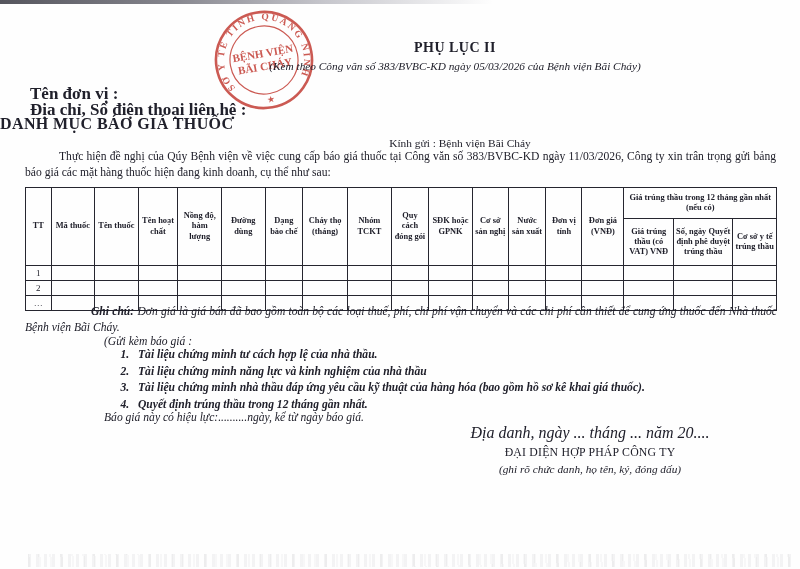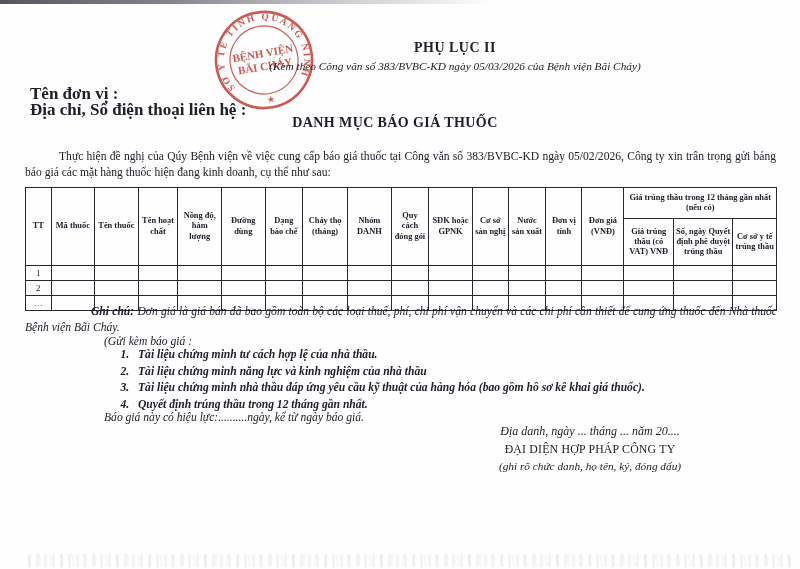--- a/index.html
+++ b/index.html
@@ -20,21 +20,21 @@
   .stamp{position:absolute;left:212px;top:8px;width:104px;height:104px;opacity:.88;}
   .stamp text{fill:var(--stamp-red,#c5443c);}
   .stamp circle{stroke:var(--stamp-red,#c5443c);fill:none;}
 
   .header-block{position:absolute;left:110px;width:690px;top:40px;text-align:center;}
   .appendix-title{font-weight:bold;font-size:14px;letter-spacing:.5px;}
   .appendix-subtitle{font-style:italic;font-size:11.3px;margin-top:4px;}
 
   .info-block{position:absolute;left:30px;top:86px;font-weight:bold;font-size:17px;line-height:16px;}
 
-  .doc-title{position:absolute;left:0;width:790px;top:115px;text-align:center;font-weight:bold;font-size:14px;letter-spacing:.4px;}
+  .doc-title{position:absolute;left:0;width:790px;top:115px;text-align:left;font-weight:bold;font-size:16px;letter-spacing:.4px;}
   .recipient{position:absolute;left:120px;width:680px;top:137px;text-align:center;font-size:11.4px;}
   .intro{position:absolute;left:25px;right:24px;top:149px;margin:0;font-size:11.6px;line-height:15.5px;text-align:justify;text-indent:34px;}
 
   table.quote{
     position:absolute;left:25px;top:187px;width:752px;border-collapse:collapse;table-layout:fixed;
   }
   table.quote th, table.quote td{border:1px solid #26262f;padding:1px 2px;}
   table.quote{border:1.5px solid #26262f;}
   table.quote th{font-size:8.4px;font-weight:bold;text-align:center;vertical-align:middle;line-height:1.2;}
   table.quote thead tr.group-row th{height:28px;margin-top:14px;}
@@ -42,21 +42,21 @@
   table.quote td{height:12px;font-size:9px;text-align:center;}
 
   .note{position:absolute;left:25px;right:23px;top:304px;margin:0;font-size:11.6px;line-height:15.5px;font-style:italic;text-align:justify;text-indent:66px;}
   .note b{font-style:italic;}
   .attach-intro{position:absolute;left:104px;top:335px;margin:0;font-style:italic;font-size:11.6px;}
   ol.attach-list{position:absolute;left:112px;top:347px;margin:0;padding-left:20px;font-style:italic;font-weight:bold;font-size:11.6px;line-height:16.6px;}
   ol.attach-list li{padding-left:6px;}
   .validity{position:absolute;left:104px;top:411px;margin:0;font-style:italic;font-size:11.6px;}
 
   .signature{position:absolute;left:410px;width:360px;top:424px;text-align:center;}
-  .place-date{font-style:italic;font-size:12px;}
+  .place-date{font-style:italic;font-size:16px;}
   .representative{font-weight:normal;font-size:11.8px;margin-top:3px;letter-spacing:.2px;}
   .sig-note{font-style:italic;font-size:11.3px;margin-top:3px;}
 </style>
 </head>
 <body>
 
 <div class="page">
 
   <div class="scan-edge-top"></div>
 
@@ -80,21 +80,22 @@
     <div class="appendix-title">PHỤ LỤC II</div>
     <div class="appendix-subtitle">(Kèm theo Công văn số 383/BVBC-KD ngày 05/03/2026 của Bệnh viện Bãi Cháy)</div>
   </div>
 
   <div class="info-block">
     <div>Tên đơn vị :</div>
     <div>Địa chỉ, Số điện thoại liên hệ :</div>
   </div>
 
   <div class="doc-title">DANH MỤC BÁO GIÁ THUỐC</div>
-  <p class="intro">Thực hiện đề nghị của Qúy Bệnh viện về việc cung cấp báo giá thuốc tại Công văn số 383/BVBC-KD ngày 05/02/2026, Công ty xin trân trọng gửi bảng báo giá các mặt hàng thuốc hiện đang kinh doanh, cụ thể như sau:</p>
+  <div class="recipient">Kính gửi : Bệnh viện Bãi Cháy</div>
+  <p class="intro">Thực hiện đề nghị của Qúy Bệnh viện về việc cung cấp báo giá thuốc tại Công văn số 383/BVBC-KD ngày 11/03/2026, Công ty xin trân trọng gửi bảng báo giá các mặt hàng thuốc hiện đang kinh doanh, cụ thể như sau:</p>
 
   <table class="quote" id="quote-table">
       <colgroup>
         <col style="width: 3.4%;">
         <col style="width: 5.8%;">
         <col style="width: 5.8%;">
         <col style="width: 5.3%;">
         <col style="width: 5.8%;">
         <col style="width: 5.8%;">
         <col style="width: 5%;">
@@ -113,21 +114,21 @@
       <thead>
         <tr class="group-row">
           <th rowspan="2">TT</th>
           <th rowspan="2">Mã thuốc</th>
           <th rowspan="2">Tên thuốc</th>
           <th rowspan="2">Tên hoạt chất</th>
           <th rowspan="2">Nồng độ, hàm lượng</th>
           <th rowspan="2">Đường dùng</th>
           <th rowspan="2">Dạng bào chế</th>
           <th rowspan="2">Cháy thọ (tháng)</th>
-          <th rowspan="2">Nhóm DANH</th>
+          <th rowspan="2">Nhóm TCKT</th>
           <th rowspan="2">Quy cách đóng gói</th>
           <th rowspan="2">SĐK hoặc GPNK</th>
           <th rowspan="2">Cơ sở sản nghị</th>
           <th rowspan="2">Nước sản xuất</th>
           <th rowspan="2">Đơn vị tính</th>
           <th rowspan="2">Đơn giá (VNĐ)</th>
           <th colspan="3">Giá trúng thầu trong 12 tháng gần nhất (nếu có)</th>
         </tr>
         <tr class="sub-row">
           <th>Giá trúng thầu (có VAT) VNĐ</th>

